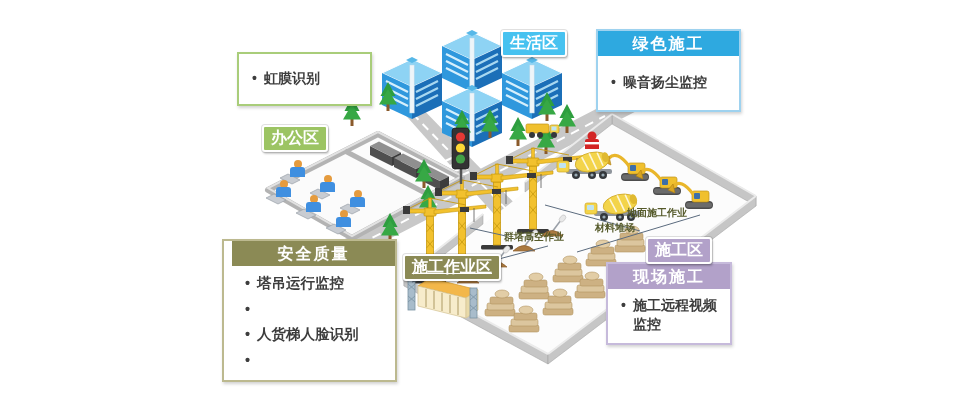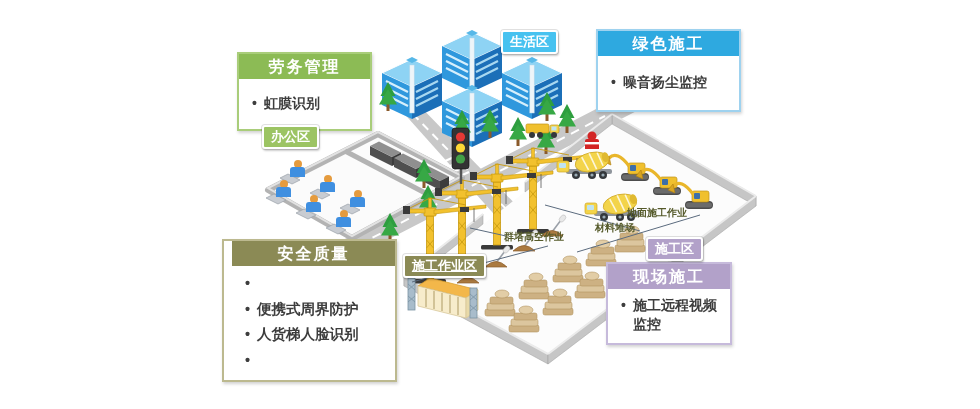--- a/index.html
+++ b/index.html
@@ -25,21 +25,21 @@
   .safety{left:222px;top:239px;width:163px;border-color:var(--olive_border);padding-left:8px;}
   .safety .bullet-row{padding:3px 0 3px 5px;font-size:14.5px;}
   .onsite{left:606px;top:262px;width:122px;border-color:var(--purple_border);}
   .onsite .callout-body{min-height:42px;}
   .labor .callout-header{background:var(--green);}
   .greenc .callout-header{background:var(--blue);}
   .safety .callout-header{background:var(--olive);}
   .onsite .callout-header{background:var(--purple);}
 
   
-  .zone-label{position:absolute;color:#fff;font-weight:bold;font-size:13px;
+  .zone-label{position:absolute;color:#fff;font-weight:bold;font-size:16px;
               padding:1px 7px;border:2px solid #fff;border-radius:3px;white-space:nowrap;
               box-shadow:0 0 0 1px rgba(0,0,0,.12),1px 2px 2px rgba(0,0,0,.2);}
   .zl-living{left:501px;top:30px;background:var(--blue_light);}
   .zl-office{left:262px;top:125px;background:var(--green_light);}
   .zl-cwork{left:403px;top:254px;background:var(--olive);text-decoration:underline;}
   .zl-czone{left:646px;top:237px;background:var(--purple);}
 
   
   .scene-label{position:absolute;font-size:10px;font-weight:bold;color:var(--scene_label);
                white-space:nowrap;}
@@ -255,21 +255,20 @@
 
     <g stroke="#5b6b7e" stroke-width="1">
       <line x1="545" y1="205" x2="640" y2="231"></line>
       <line x1="700" y1="215" x2="577" y2="252"></line>
       <line x1="470" y1="228" x2="506" y2="236"></line>
       <line x1="412" y1="282" x2="548" y2="246"></line>
     </g>
   </svg>
 
   <div class="callout labor">
-    <div class="callout-header">劳务管理</div>
     <div class="callout-body center-body">
       <div class="bullet-row">
         <span class="dot">•</span>
         <span>虹膜识别</span>
       </div>
     </div>
   </div>
 
   <div class="callout greenc">
     <div class="callout-header">绿色施工</div>
@@ -279,24 +278,24 @@
         <span>噪音扬尘监控</span>
       </div>
     </div>
   </div>
 
   <div class="callout safety">
     <div class="callout-header">安全质量</div>
     <div class="callout-body">
       <div class="bullet-row">
         <span class="dot">•</span>
-      </div>
-      <div class="bullet-row">
-        <span class="dot">•</span>
-        <span>便携式周界防护</span>
+        <span>塔吊运行监控</span>
+      </div>
+      <div class="bullet-row">
+        <span class="dot">•</span>
       </div>
       <div class="bullet-row">
         <span class="dot">•</span>
         <span>人货梯人脸识别</span>
       </div>
       <div class="bullet-row">
         <span class="dot">•</span>
       </div>
     </div>
   </div>

